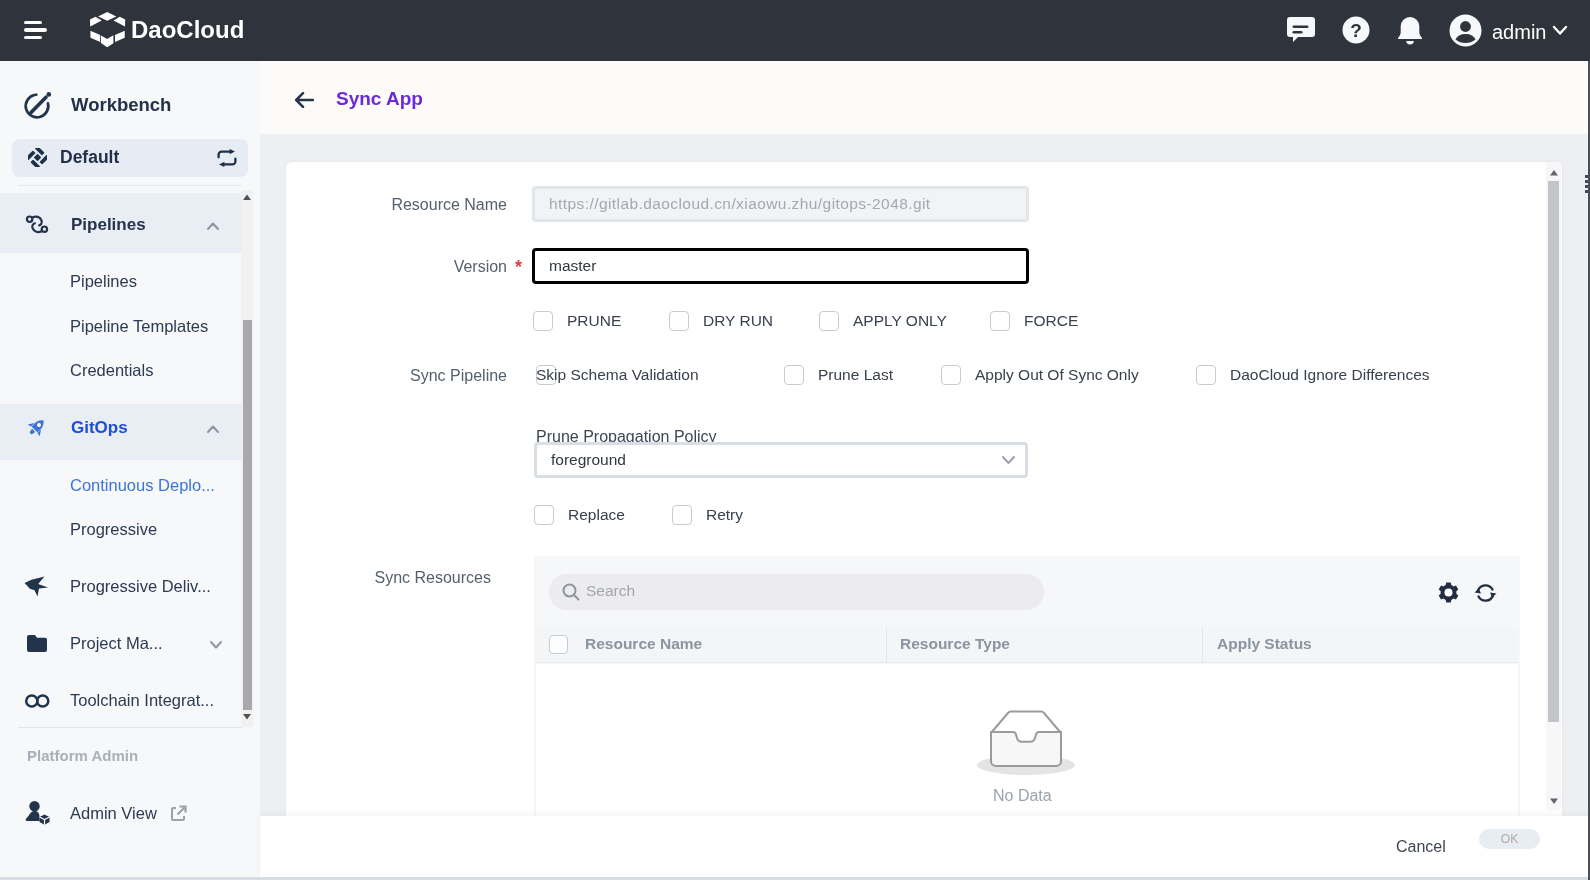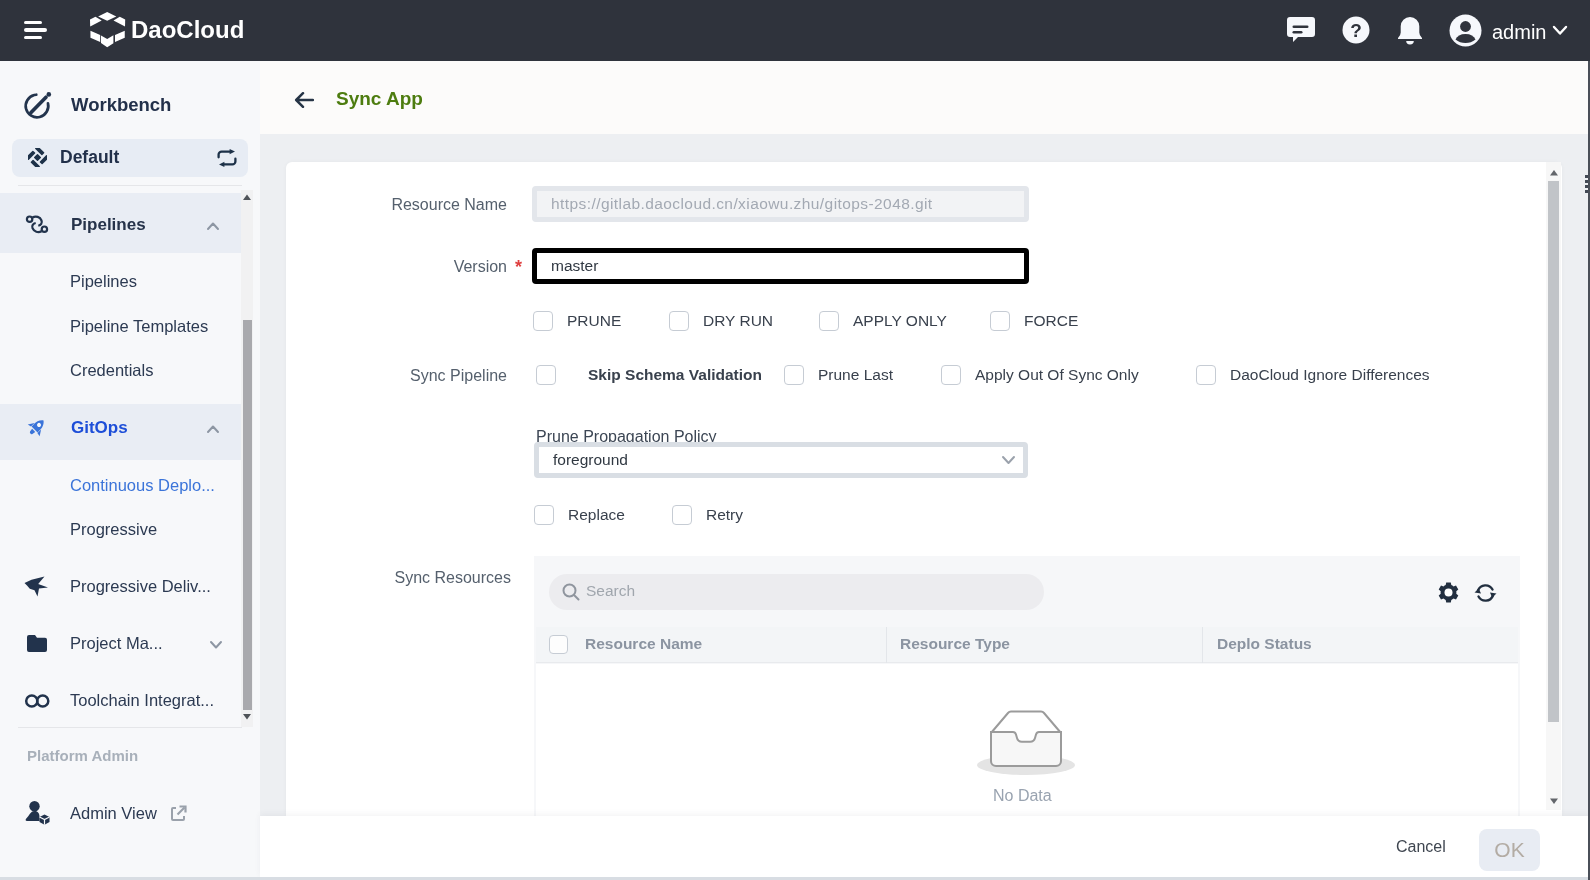--- a/index.html
+++ b/index.html
@@ -10,37 +10,37 @@
 #logo-text { position:absolute; left:131px; top:16px; color:#fff; font-size:24px; font-weight:bold; }
 #tb-admin { position:absolute; left:1492px; top:21px; color:#fff; font-size:20px; }
 #sidebar { position:absolute; left:0; top:61px; width:260px; height:819px; background:#f7f8fa; }
 .navtext { position:absolute; left:70px; color:#2c3a52; font-size:16.5px; white-space:nowrap; }
 .grouprow { position:absolute; left:0; width:241px; background:#e9edf4; }
 #default-pill { position:absolute; left:12px; top:139px; width:236px; height:38px; background:#e7ecf4; border-radius:8px; }
 .divider { position:absolute; left:18px; width:224px; height:1px; background:#e5e6e9; }
 #sb-track { position:absolute; left:241px; top:190px; width:12px; height:537px; background:#f1f1f2; }
 #sb-thumb { position:absolute; left:242.5px; top:320px; width:9px; height:390px; background:#a9a9ad; }
 #mainhead { position:absolute; left:260px; top:61px; width:1330px; height:73px; background:#fcfbfa; }
-#mh-title { position:absolute; left:336px; top:88px; font-size:19px; font-weight:bold; color:#4d7c0f; }
+#mh-title { position:absolute; left:336px; top:88px; font-size:19px; font-weight:bold; color:#6d28d9; }
 #content { position:absolute; left:260px; top:134px; width:1330px; height:682px; background:#edeff2; }
 #card { position:absolute; left:286px; top:162px; width:1276px; height:654px; background:#ffffff; border-radius:6px 6px 0 0; box-shadow:0 0 4px rgba(0,0,0,0.04); }
 label.flabel { position:absolute; font-size:16px; color:#55606d; text-align:right; white-space:nowrap; }
-.inpt { position:absolute; left:532px; width:497px; height:36px; border:5px solid #000000; border-radius:4px; background:#fff; font-size:15.5px; color:#303842; padding-left:14px; display:flex; align-items:center; }
+.inpt { position:absolute; left:532px; width:497px; height:36px; border:3px solid #000000; border-radius:4px; background:#fff; font-size:15.5px; color:#303842; padding-left:14px; display:flex; align-items:center; }
 .cb { position:absolute; width:20px; height:20px; border:1px solid #c6ccd4; border-radius:4px; background:#fff; }
 .cblabel { position:absolute; font-size:15.5px; color:#39414d; white-space:nowrap;text-align:right; }
 #panel { position:absolute; left:534px; top:556px; width:986px; height:260px; background:#f6f7f9; }
 #search { position:absolute; left:549px; top:574px; width:495px; height:36px; background:#ececef; border-radius:18px; }
 #search-txt { position:absolute; left:586px; top:582px; font-size:15.5px; color:#a0a6ad; }
 #thead { position:absolute; left:536px; top:627px; width:982px; height:36px; background:#f3f5f7; border-bottom:1px solid #e8eaed; }
 .hcell { position:absolute; top:635px; font-size:15.5px; font-weight:bold; color:#8b94a1; }
 .vline { position:absolute; top:627px; width:1px; height:36px; background:#e3e6ea; }
 #tbody { position:absolute; left:536px; top:664px; width:982px; height:152px; background:#fff; }
 #footer { position:absolute; left:260px; top:816px; width:1330px; height:61px; background:#fff; box-shadow:0 -2px 6px rgba(60,70,90,0.06); }
 #cancel { position:absolute; left:1396px; top:838px; font-size:16px; color:#3f4650; }
-#okbtn { position:absolute; left:1479px; top:829px; width:61px; height:42px; background:#e8ecf3; border-radius:8px; color:#b3aca4; font-size:21px; display:flex; align-items:center; justify-content:center; }
+#okbtn { position:absolute; left:1479px; top:829px; width:61px; height:20px; background:#e8ecf3; border-radius:16px; color:#b3aca4; font-size:12px; display:flex; align-items:center; justify-content:center; }
 #bottomstrip { position:absolute; left:0; top:877px; width:1590px; height:3px; background:#d8dde3; }
 #card-sb { position:absolute; left:1546px; top:162px; width:15px; height:648px; background:#f7f7f7; }
 #card-sb-thumb { position:absolute; left:1548px; top:181px; width:11px; height:541px; background:#c1c4c8; }
 #rightline { position:absolute; left:1588px; top:61px; width:2px; height:819px; background:#4a4f58; }
 </style>
 </head>
 <body>
 <div id="topbar"></div>
 <div class="ham">
   <span style="left:24px; top:21px; width:18px;"></span>
@@ -212,40 +212,40 @@
 <div class="cblabel" style="left:567px; top:312px;">PRUNE</div>
 <div class="cb" style="left:669px; top:311px;"></div>
 <div class="cblabel" style="left:703px; top:312px;">DRY RUN</div>
 <div class="cb" style="left:819px; top:311px;"></div>
 <div class="cblabel" style="left:853px; top:312px;">APPLY ONLY</div>
 <div class="cb" style="left:990px; top:311px;"></div>
 <div class="cblabel" style="left:1024px; top:312px;">FORCE</div>
 
 <label class="flabel" style="left:380px; top:367px; width:127px;">Sync Pipeline</label>
 <div class="cb" style="left:536px; top:365px;"></div>
-<div class="cblabel" style="left:588px; top:366px;font-weight:bold;">Skip Schema Validation</div>
+<div class="cblabel" style="left:536px; top:366px;">Skip Schema Validation</div>
 <div class="cb" style="left:784px; top:365px;"></div>
 <div class="cblabel" style="left:818px; top:366px;">Prune Last</div>
 <div class="cb" style="left:941px; top:365px;"></div>
 <div class="cblabel" style="left:975px; top:366px;">Apply Out Of Sync Only</div>
 <div class="cb" style="left:1196px; top:365px;"></div>
 <div class="cblabel" style="left:1230px; top:366px;">DaoCloud Ignore Differences</div>
 
 <div class="abs" style="left:536px; top:428px; font-size:16px; color:#3c4654;">Prune Propagation Policy</div>
 <div class="inpt" style="left:534px; top:442px; width:494px; border-color:#d9dee4;">foreground</div>
 <svg class="abs" style="left:1001px; top:455px;" width="15" height="11" viewBox="0 0 15 11">
   <path d="M2 2 L7.5 8 L13 2" stroke="#9ba2ac" stroke-width="2" fill="none" stroke-linecap="round" stroke-linejoin="round"></path>
 </svg>
 
 <div class="cb" style="left:534px; top:505px;"></div>
 <div class="cblabel" style="left:568px; top:506px;">Replace</div>
 <div class="cb" style="left:672px; top:505px;"></div>
 <div class="cblabel" style="left:706px; top:506px;">Retry</div>
 
-<label class="flabel" style="left:384px; top:569px; width:127px;">Sync Resources</label>
+<label class="flabel" style="left:364px; top:569px; width:127px;">Sync Resources</label>
 
 <div id="panel"></div>
 <div id="search"></div>
 <div id="search-txt">Search</div>
 <svg class="abs" style="left:562px; top:583px;" width="18" height="18" viewBox="0 0 18 18">
   <circle cx="7.5" cy="7.5" r="6" fill="none" stroke="#8f959e" stroke-width="2"></circle>
   <path d="M12 12 L16.5 16.5" stroke="#8f959e" stroke-width="2" stroke-linecap="round"></path>
 </svg>
 <svg class="abs" style="left:1438px; top:582px;" width="21" height="21" viewBox="0 0 21 21">
   <path fill="#222f40" d="M8.2 0.5 h4.6 l0.5 2.6 a8 8 0 0 1 2.2 1.3 l2.5 -0.9 l2.3 4 l-2 1.7 a8 8 0 0 1 0 2.6 l2 1.7 l-2.3 4 l-2.5 -0.9 a8 8 0 0 1 -2.2 1.3 l-0.5 2.6 H8.2 l-0.5 -2.6 a8 8 0 0 1 -2.2 -1.3 l-2.5 0.9 l-2.3 -4 l2 -1.7 a8 8 0 0 1 0 -2.6 l-2 -1.7 l2.3 -4 l2.5 0.9 a8 8 0 0 1 2.2 -1.3 Z"></path>
@@ -257,21 +257,21 @@
   <path d="M0.5 9.5 L4.8 5.5 L7 10.5 Z" fill="#222f40"></path>
   <path d="M22.5 10.5 L18.2 14.5 L16 9.5 Z" fill="#222f40"></path>
 </svg>
 
 <div id="thead"></div>
 <div class="cb" style="left:549px; top:635px; width:19px; height:19px; background:#fdfdfd;"></div>
 <div class="hcell" style="left:585px;">Resource Name</div>
 <div class="vline" style="left:886px;"></div>
 <div class="hcell" style="left:900px;">Resource Type</div>
 <div class="vline" style="left:1202px;"></div>
-<div class="hcell" style="left:1217px;">Deplo Status</div>
+<div class="hcell" style="left:1217px;">Apply Status</div>
 <div id="tbody"></div>
 
 <svg class="abs" style="left:975px; top:705px;" width="102" height="72" viewBox="0 0 102 72">
   <ellipse cx="51" cy="60" rx="49" ry="10" fill="#e4e4e4"></ellipse>
   <path d="M16 28 L33 8 a4 4 0 0 1 3 -1.4 h30 a4 4 0 0 1 3 1.4 L86 28" fill="#fff" stroke="#9b9b9b" stroke-width="2"></path>
   <path d="M16 27 h22 c1.5 0 2.5 1 3 2.5 l1 3.5 a5 5 0 0 0 4.8 3.7 h8.4 a5 5 0 0 0 4.8 -3.7 l1 -3.5 c0.5 -1.5 1.5 -2.5 3 -2.5 h22 v29 a5 5 0 0 1 -5 5 H21 a5 5 0 0 1 -5 -5 Z" fill="#f7f7f7" stroke="#9b9b9b" stroke-width="2"></path>
 </svg>
 <div class="abs" style="left:993px; top:787px; font-size:16px; color:#99a3b0;">No Data</div>
 
 <div id="card-sb"></div>

